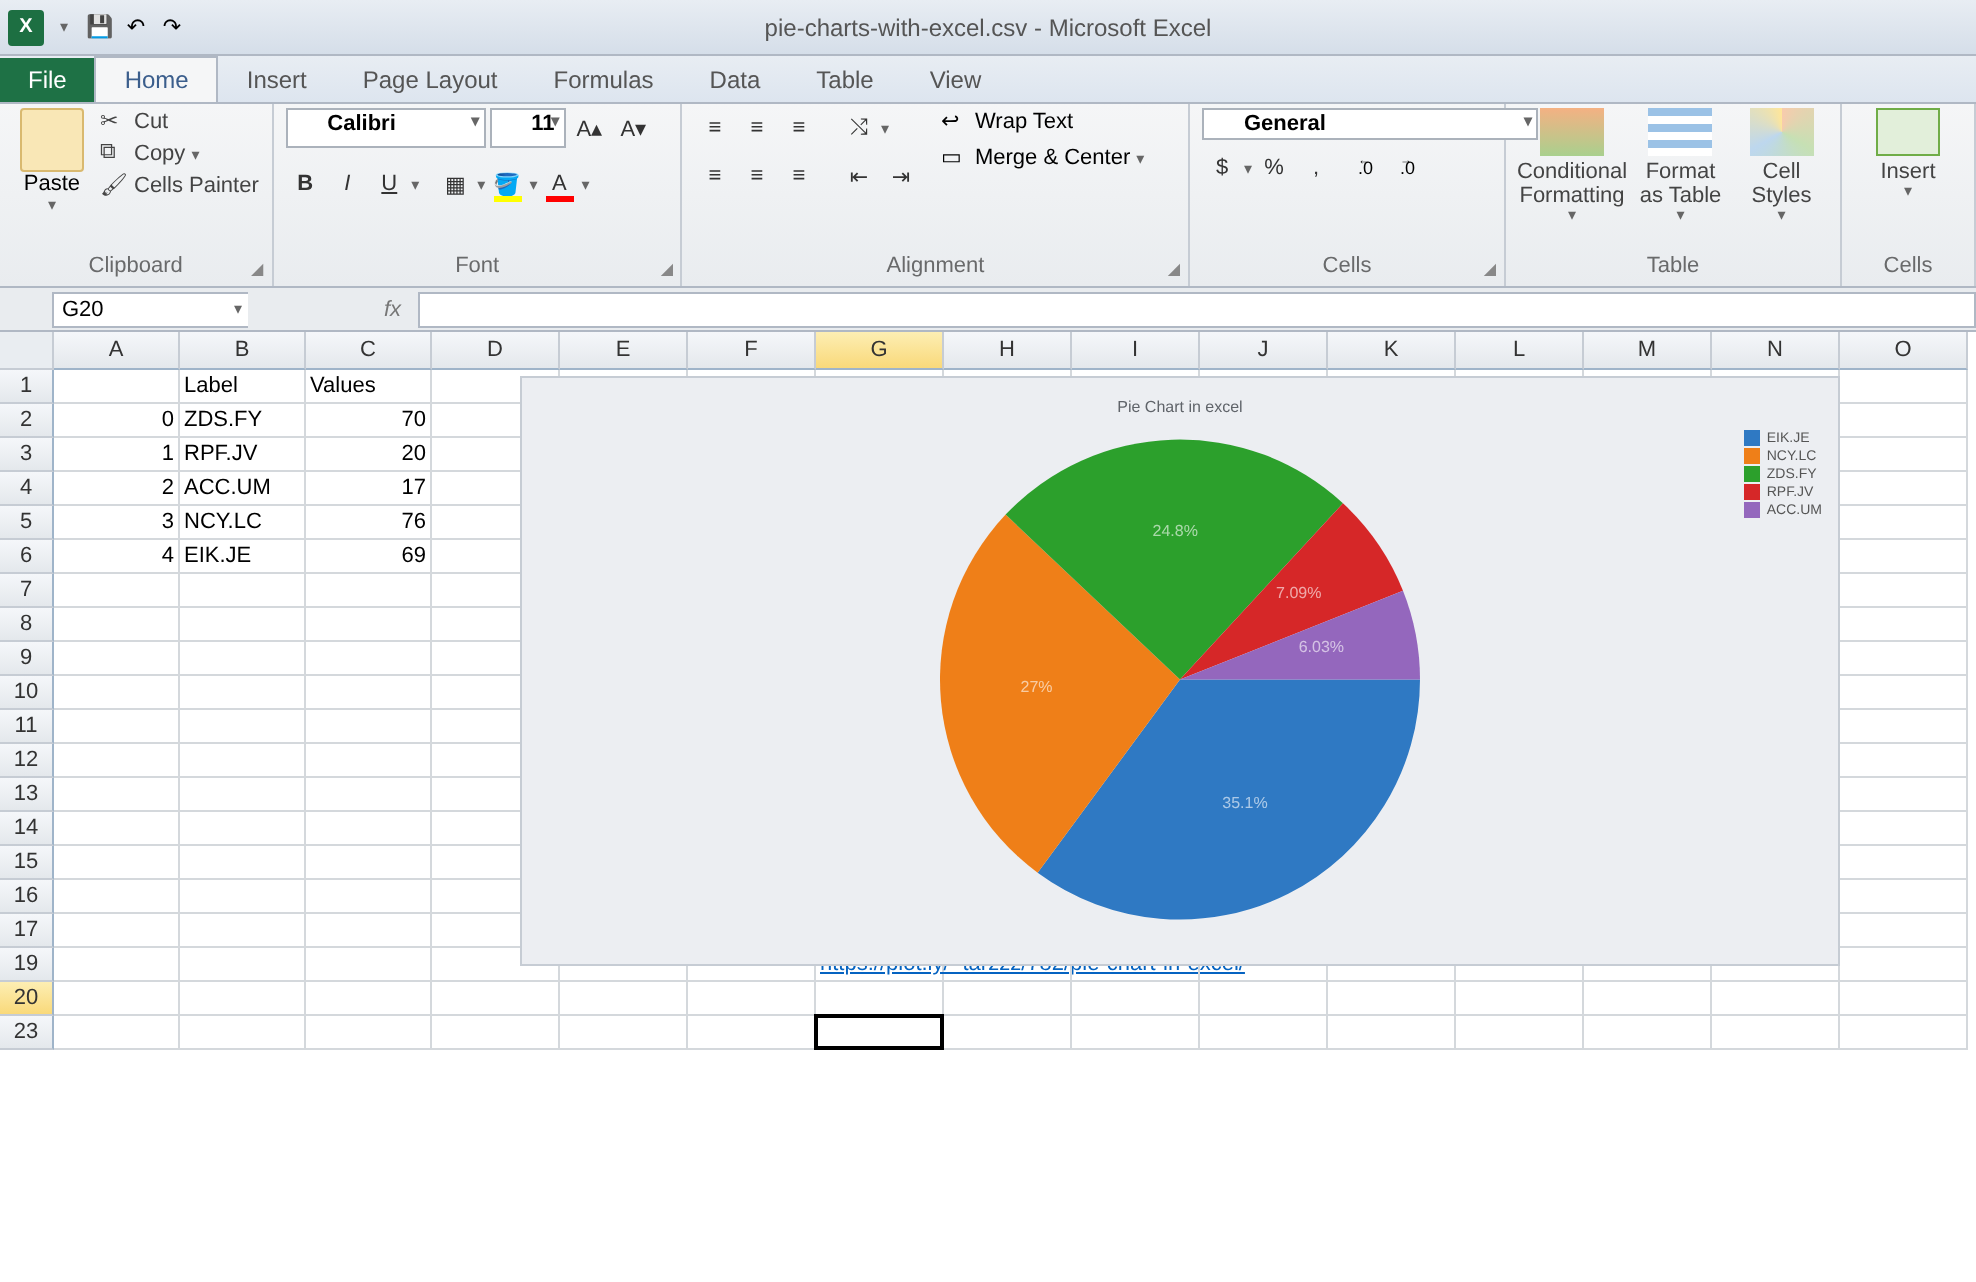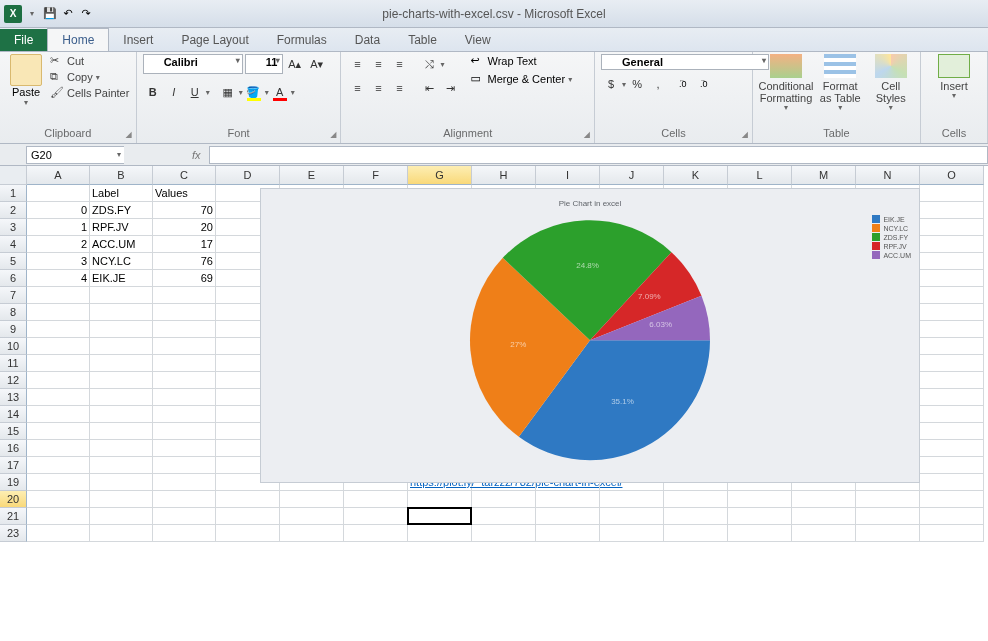--- a/index.html
+++ b/index.html
@@ -589,38 +589,20 @@
         <div class="cell" style="width: 64px;"></div>
         <div class="cell" style="width: 64px;"></div>
         <div class="cell" style="width: 64px;"></div>
         <div class="cell" style="width: 64px;"></div>
         <div class="cell" style="width: 64px;"></div>
         <div class="cell" style="width: 64px;"></div>
         <div class="cell" style="width: 64px;"></div>
       </div>
       <div class="gridrow">
         <div class="rowhdr sel">20</div>
-        <div class="cell" style="width: 63px;"></div>
-        <div class="cell" style="width: 63px;"></div>
-        <div class="cell" style="width: 63px;"></div>
-        <div class="cell" style="width: 64px;"></div>
-        <div class="cell" style="width: 64px;"></div>
-        <div class="cell" style="width: 64px;"></div>
-        <div class="cell" style="width: 64px;"></div>
-        <div class="cell" style="width: 64px;"></div>
-        <div class="cell" style="width: 64px;"></div>
-        <div class="cell" style="width: 64px;"></div>
-        <div class="cell" style="width: 64px;"></div>
-        <div class="cell" style="width: 64px;"></div>
-        <div class="cell" style="width: 64px;"></div>
-        <div class="cell" style="width: 64px;"></div>
-        <div class="cell" style="width: 64px;"></div>
-      </div>
-      <div class="gridrow">
-        <div class="rowhdr">21</div>
         <div class="cell" style="width: 63px;"></div>
         <div class="cell" style="width: 63px;"></div>
         <div class="cell" style="width: 63px;"></div>
         <div class="cell" style="width: 64px;"></div>
         <div class="cell" style="width: 64px;"></div>
         <div class="cell" style="width: 64px;"></div>
         <div class="cell" style="width: 64px;"></div>
         <div class="cell" style="width: 64px;"></div>
         <div class="cell" style="width: 64px;"></div>
         <div class="cell" style="width: 64px;"></div>

